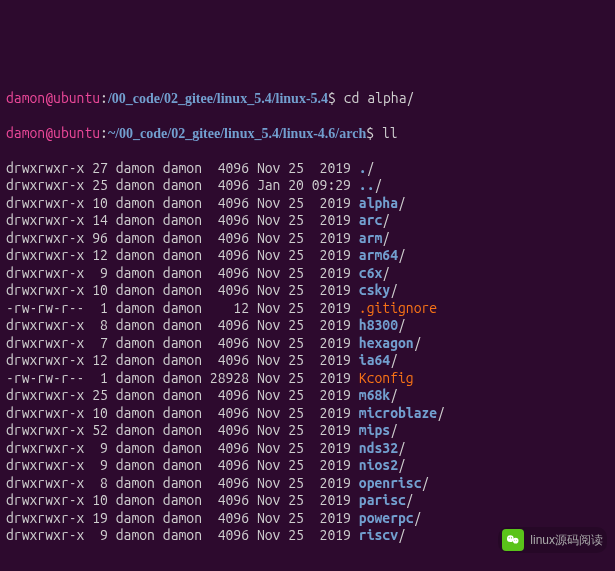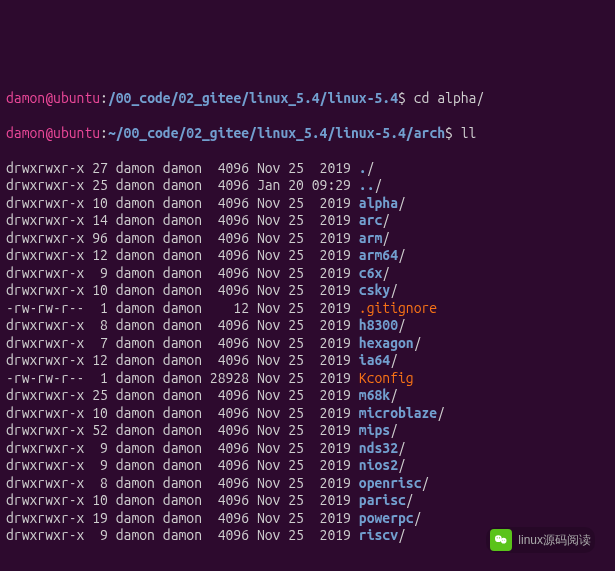--- a/index.html
+++ b/index.html
@@ -10,35 +10,35 @@
     line-height: 1.25;
     color: #d0d0d0;
     width: 615px;
     height: 571px;
     overflow: hidden;
     position: relative;
     white-space: pre;
   }
   .terminal { padding: 2px 6px; }
   .prompt-user { color: #ec4899; font-weight: normal; }
-  .prompt-path { color: #729fcf; font-weight: bold; }
+  .prompt-path { color: #729fcf; font-weight: bold; font-family: Liberation Serif, serif; }
   .prompt-sep  { color: #d0d0d0; }
   .cmd   { color: #d0d0d0; }
   .dir   { color: #729fcf; font-weight: bold; }
   .slash { color: #d0d0d0; }
   .file  { color: #f97316; }
   .bottom-covered {
     position: absolute;
     bottom: 0; left: 0; right: 0;
     height: 18px;
     background: #2d0a2e;
   }
   .watermark {
     position: absolute;
-    right: 20px;
+    right: 8px;
     bottom: 18px;
     display: flex;
     align-items: center;
     gap: 6px;
     color: #aaa;
     font-family: sans-serif;
     font-size: 12px;
     background: rgba(0,0,0,0.15);
     padding: 2px 4px;
     border-radius: 10px;
@@ -53,21 +53,21 @@
   }
   .wm-icon svg { width: 16px; height: 16px; }
 </style>
 </head>
 <body>
 
 
 
 <div class="terminal">
 <div><span class="prompt-user">damon@ubuntu</span><span class="prompt-sep">:</span><span class="prompt-path">/00_code/02_gitee/linux_5.4/linux-5.4</span><span class="prompt-sep">$</span> <span class="cmd">cd alpha/</span></div>
-<div><span class="prompt-user">damon@ubuntu</span><span class="prompt-sep">:</span><span class="prompt-path">~/00_code/02_gitee/linux_5.4/linux-5.4/arch</span><span class="prompt-sep">$</span> <span class="cmd">ll</span></div>
+<div><span class="prompt-user">damon@ubuntu</span><span class="prompt-sep">:</span><span class="prompt-path">~/00_code/02_gitee/linux_5.4/linux-4.6/arch</span><span class="prompt-sep">$</span> <span class="cmd">ll</span></div>
 <div id="listing"><div>drwxrwxr-x 27 damon damon  4096 Nov 25  2019 <span class="dir">.</span><span class="slash">/</span></div><div>drwxrwxr-x 25 damon damon  4096 Jan 20 09:29 <span class="dir">..</span><span class="slash">/</span></div><div>drwxrwxr-x 10 damon damon  4096 Nov 25  2019 <span class="dir">alpha</span><span class="slash">/</span></div><div>drwxrwxr-x 14 damon damon  4096 Nov 25  2019 <span class="dir">arc</span><span class="slash">/</span></div><div>drwxrwxr-x 96 damon damon  4096 Nov 25  2019 <span class="dir">arm</span><span class="slash">/</span></div><div>drwxrwxr-x 12 damon damon  4096 Nov 25  2019 <span class="dir">arm64</span><span class="slash">/</span></div><div>drwxrwxr-x  9 damon damon  4096 Nov 25  2019 <span class="dir">c6x</span><span class="slash">/</span></div><div>drwxrwxr-x 10 damon damon  4096 Nov 25  2019 <span class="dir">csky</span><span class="slash">/</span></div><div>-rw-rw-r--  1 damon damon    12 Nov 25  2019 <span class="file">.gitignore</span></div><div>drwxrwxr-x  8 damon damon  4096 Nov 25  2019 <span class="dir">h8300</span><span class="slash">/</span></div><div>drwxrwxr-x  7 damon damon  4096 Nov 25  2019 <span class="dir">hexagon</span><span class="slash">/</span></div><div>drwxrwxr-x 12 damon damon  4096 Nov 25  2019 <span class="dir">ia64</span><span class="slash">/</span></div><div>-rw-rw-r--  1 damon damon 28928 Nov 25  2019 <span class="file">Kconfig</span></div><div>drwxrwxr-x 25 damon damon  4096 Nov 25  2019 <span class="dir">m68k</span><span class="slash">/</span></div><div>drwxrwxr-x 10 damon damon  4096 Nov 25  2019 <span class="dir">microblaze</span><span class="slash">/</span></div><div>drwxrwxr-x 52 damon damon  4096 Nov 25  2019 <span class="dir">mips</span><span class="slash">/</span></div><div>drwxrwxr-x  9 damon damon  4096 Nov 25  2019 <span class="dir">nds32</span><span class="slash">/</span></div><div>drwxrwxr-x  9 damon damon  4096 Nov 25  2019 <span class="dir">nios2</span><span class="slash">/</span></div><div>drwxrwxr-x  8 damon damon  4096 Nov 25  2019 <span class="dir">openrisc</span><span class="slash">/</span></div><div>drwxrwxr-x 10 damon damon  4096 Nov 25  2019 <span class="dir">parisc</span><span class="slash">/</span></div><div>drwxrwxr-x 19 damon damon  4096 Nov 25  2019 <span class="dir">powerpc</span><span class="slash">/</span></div><div>drwxrwxr-x  9 damon damon  4096 Nov 25  2019 <span class="dir">riscv</span><span class="slash">/</span></div></div>
 </div>
 
 <div class="watermark">
   <span class="wm-icon">
     <svg viewBox="0 0 24 24" fill="#fff" stroke="none">
       <circle cx="8" cy="10" r="5"></circle>
         <circle cx="16" cy="13" r="4.2"></circle>
       <circle cx="6.3" cy="8.7" r="0.9" fill="#5ac31a"></circle>
         <circle cx="9.7" cy="8.7" r="0.9" fill="#5ac31a"></circle>

